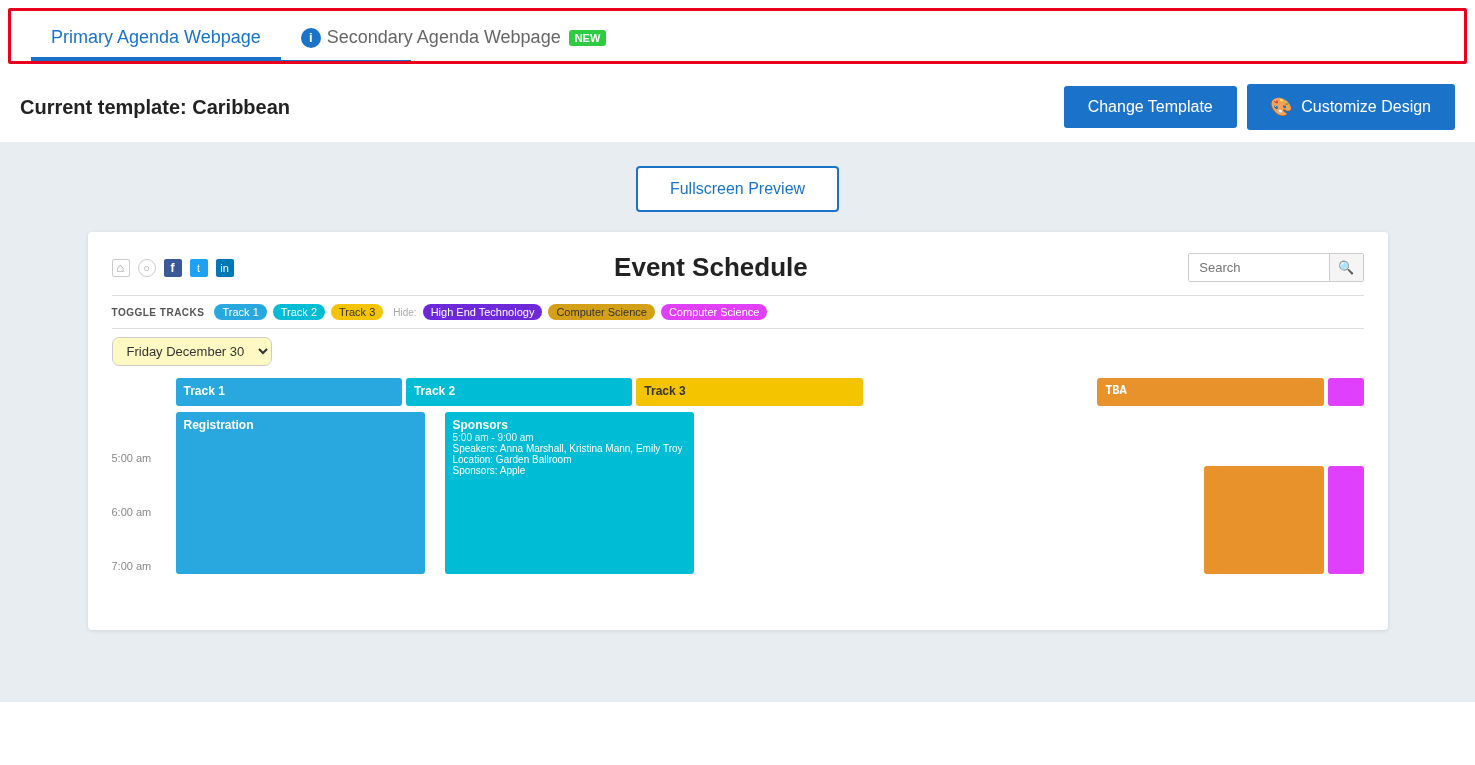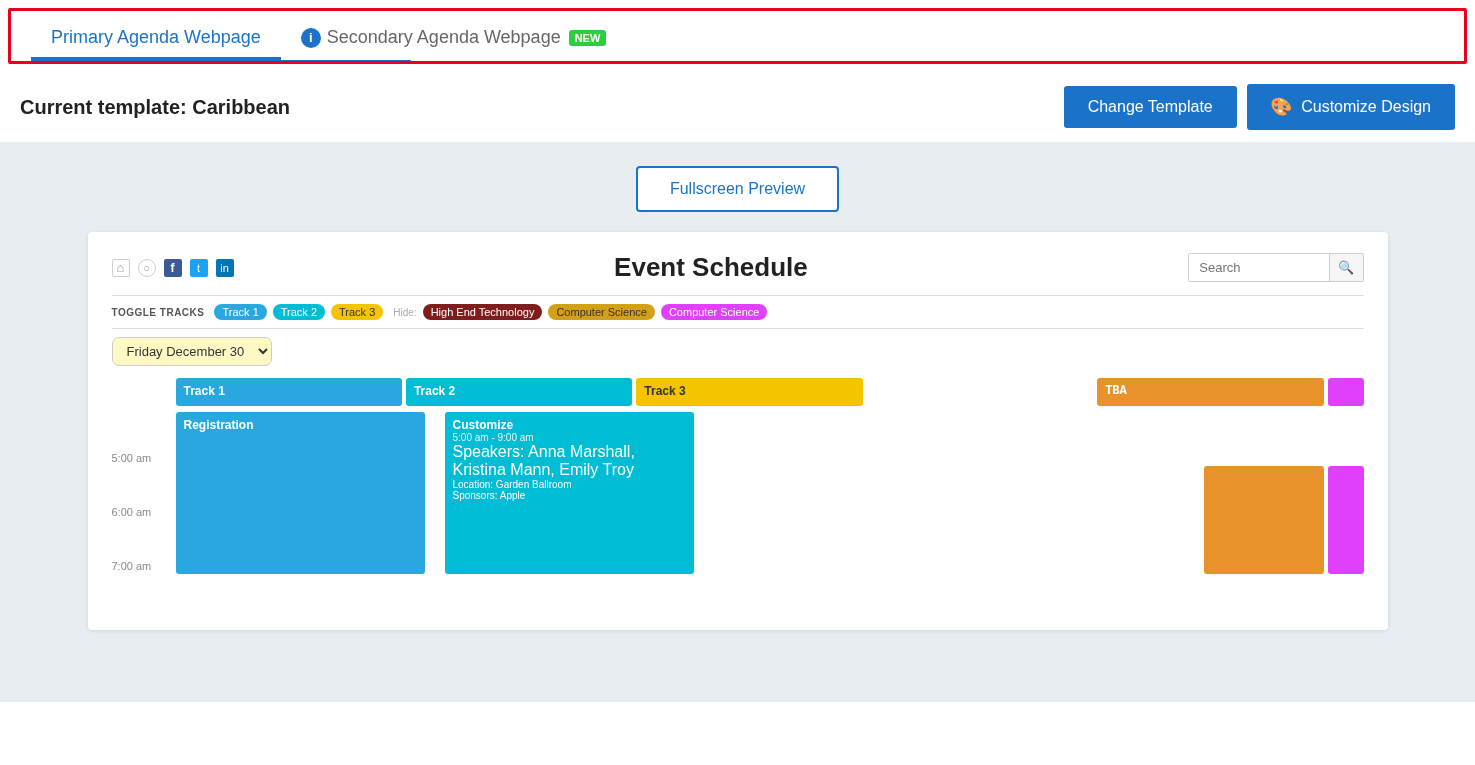--- a/index.html
+++ b/index.html
@@ -269,21 +269,21 @@
       margin-bottom: 4px;
     }
     .session-block.blue { background: #29a8e0; }
     .session-block.teal { background: #00bcd4; }
     .session-block.yellow { background: #f5c400; color: #333; }
     .session-block.orange { background: #e8922c; }
     .session-block.pink { background: #e040fb; }
 
     .session-title { font-weight: bold; font-size: 12px; }
     .session-time { font-size: 10px; opacity: 0.9; }
-    .session-speakers { font-size: 16px; }
+    .session-speakers { font-size: 10px; }
     .session-location { font-size: 10px; }
     .session-sponsor { font-size: 10px; }
   </style>
 </head>
 <body>
 
 <div class="top-tabs-wrapper">
   <div class="tabs-row">
     <div class="tab-item active">
       <span>Primary Agenda Webpage</span>
@@ -329,21 +329,21 @@
     </div>
 
     <div class="divider-line"></div>
 
     <div class="toggle-tracks-row">
       <span class="toggle-label">TOGGLE TRACKS</span>
       <span class="track-pill" style="background:#29a8e0;">Track 1</span>
       <span class="track-pill" style="background:#00bcd4;">Track 2</span>
       <span class="track-pill" style="background:#f5c400;color:#333;">Track 3</span>
       <span class="hide-label">Hide:</span>
-      <span class="track-pill" style="background:#7f1d1d;">High End Technology</span>
+      <span class="track-pill" style="background:#6d28d9;">High End Technology</span>
       <span class="track-pill" style="background:#d4a017;color:#333;">Computer Science</span>
       <span class="track-pill" style="background:#e040fb;">Computer Science</span>
     </div>
 
     <div class="divider-line"></div>
 
     <div class="date-selector">
       <select class="date-select">
         <option>Friday December 30</option>
       </select>
@@ -368,21 +368,21 @@
       </div>
 
       <div style="flex:1;margin-right:20px;">
         <div class="session-block blue" style="height:162px;">
           <div class="session-title">Registration</div>
         </div>
       </div>
 
       <div style="flex:1;margin-right:4px;">
         <div class="session-block teal" style="height:162px;">
-          <div class="session-title">Customize</div>
+          <div class="session-title">Sponsors</div>
           <div class="session-time">5:00 am - 9:00 am</div>
           <div class="session-speakers">Speakers: Anna Marshall, Kristina Mann, Emily Troy</div>
           <div class="session-location">Location: Garden Ballroom</div>
           <div class="session-sponsor">Sponsors: Apple</div>
         </div>
       </div>
 
       <div style="flex:1;margin-right:4px;">
         <div style="height:54px;"></div>
       </div>

